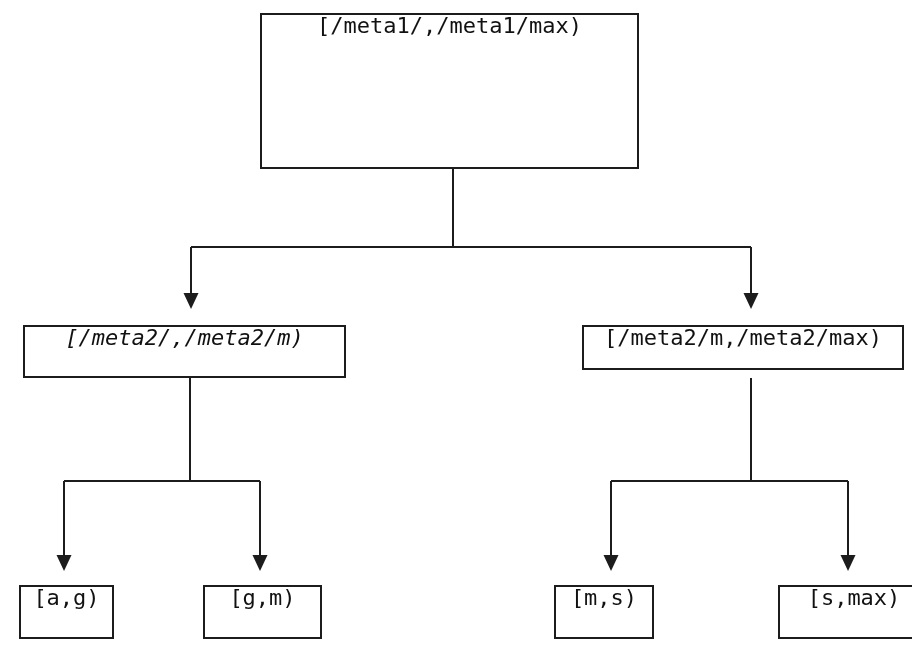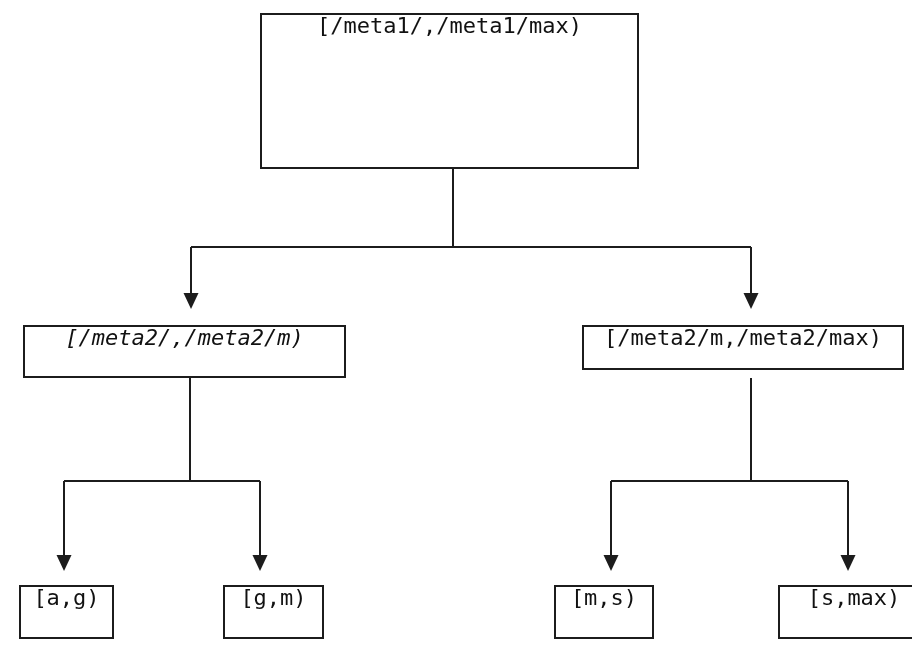--- a/index.html
+++ b/index.html
@@ -42,21 +42,21 @@
     display: flex;
     justify-content: center;
     font-size: 22px;
     line-height: 1;
     white-space: nowrap;
   }
   .node-root   { left: 260px; top: 13px;  width: 379px; height: 156px; }
   .node-l2a    { left: 23px;  top: 325px; width: 323px; height: 53px; font-style: italic; }
   .node-l2b    { left: 582px; top: 325px; width: 322px; height: 45px; }
   .node-leaf0  { left: 8px;   top: 585px; width: 95px; height: 54px; margin-left: 11px; }
-  .node-leaf1  { left: 203px; top: 585px; width: 101px; height: 54px; margin-left: 20px; }
+  .node-leaf1  { left: 203px; top: 585px; width: 119px; height: 54px; }
   .node-leaf2  { left: 554px; top: 585px; width: 100px; height: 54px; }
   .node-leaf3  { left: 778px; top: 585px; width: 152px; height: 54px; }
 </style>
 </head>
 <body>
 
 <div class="canvas">
 
   <svg class="connectors" viewBox="0 0 912 652" xmlns="http://www.w3.org/2000/svg">
 

